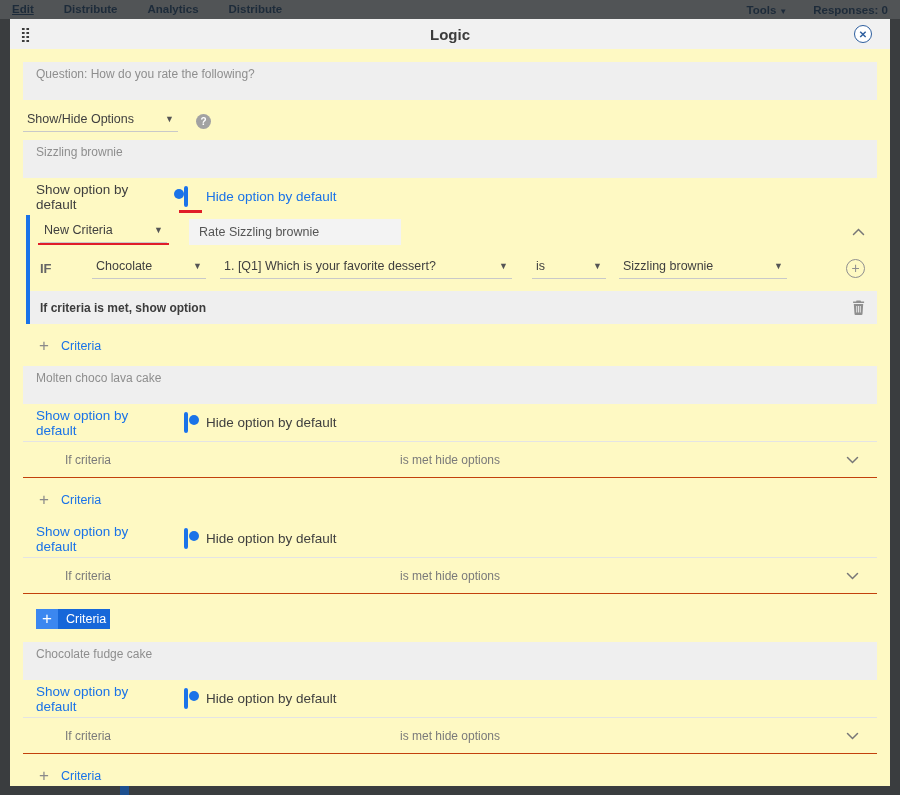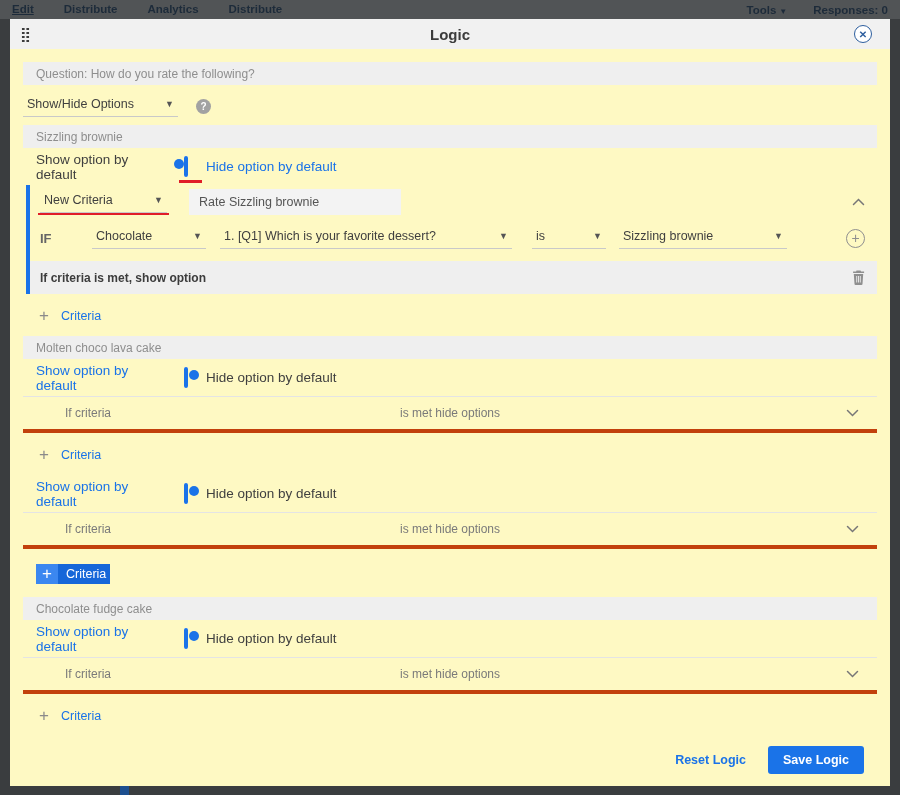--- a/index.html
+++ b/index.html
@@ -25,21 +25,21 @@
      background-size:4.5px 4px; background-position:0 0; }
   .modal-title { position:absolute; left:0; right:0; text-align:center;
                  font-size:15px; font-weight:700; color:#3c3c3c; }
   .close-btn { margin-left:auto; margin-right:18px; width:18px; height:18px; z-index:2;
                border:1.5px solid #2d5e9e; border-radius:50%; color:#2d5e9e;
                font-size:10px; font-weight:700; display:flex; align-items:center;
                justify-content:center; cursor:pointer; background:#fff; }
 
   .m-body { flex:1; padding:13px 13px 0 13px; display:flex; flex-direction:column; }
 
-  .graybar { background:#efefef; height:23px; line-height:25px; padding:0 13px;
+  .graybar { background:#efefef; height:38px; line-height:25px; padding:0 13px;
              font-size:12px; color:#8e8e8e; }
 
   
   .sel { display:inline-flex; align-items:center; justify-content:space-between;
          border-bottom:1px solid #c9c9c9; padding:2px 4px 5px 4px; font-size:12.5px;
          color:#3f3f3f; cursor:pointer; position:relative; }
   .caret { font-size:9px; color:#555; margin-left:8px; }
 
   .select-row { display:flex; align-items:center; padding:10px 0 8px 0; }
   .help-icon { width:15px; height:15px; border-radius:50%; background:#a2a2a2; color:#fff;
@@ -89,21 +89,21 @@
   .add-criteria { display:flex; align-items:center; gap:12px; padding:15px 0 13px 16px;
                   cursor:pointer; }
   .add-plus { font-size:17px; color:#8a8a8a; font-weight:400; line-height:14px; }
   .add-label { font-size:12.5px; color:#1a73e8; }
   .add-criteria.highlight { padding-left:13px; gap:0; }
   .add-criteria.highlight .add-plus { background:#3b87f0; color:#fff; width:22px; height:20px;
         display:flex; align-items:center; justify-content:center; }
   .add-criteria.highlight .add-label { background:#1667d9; color:#fff; padding:3px 4px 3px 8px; }
 
   
-  .collapsed-row { position:relative; border-top:1px solid #e4e4e4; border-bottom:4px solid #c2410c;
+  .collapsed-row { position:relative; border-top:1px solid #e4e4e4; border-bottom:1px solid #c2410c;
                    height:37px; display:flex; align-items:center; font-size:12px; color:#7a7a7a;
                    cursor:pointer; }
   .collapsed-left { margin-left:42px; }
   .collapsed-center { position:absolute; left:0; right:0; text-align:center; }
   .collapsed-chev { margin-left:auto; margin-right:18px; z-index:1; display:flex; }
 
   
   .m-footer { margin-top:auto; display:flex; align-items:center; justify-content:flex-end;
               gap:22px; padding:10px 13px 14px 0; }
   .reset-link { font-size:12.5px; font-weight:700; color:#1a73e8; cursor:pointer; }

